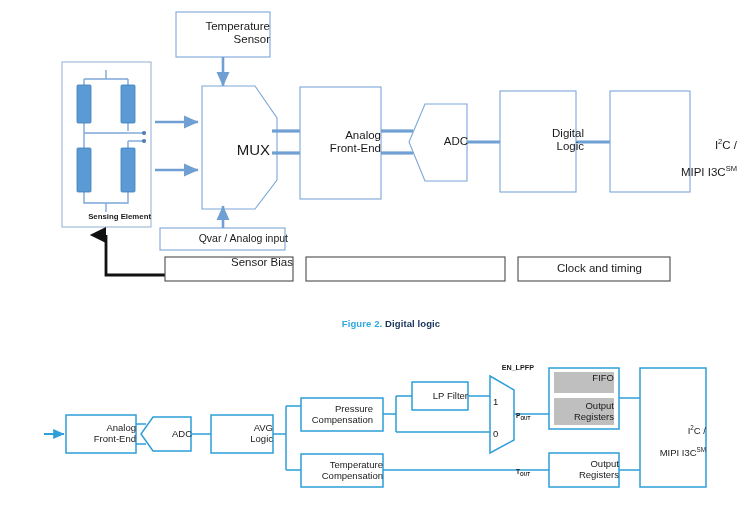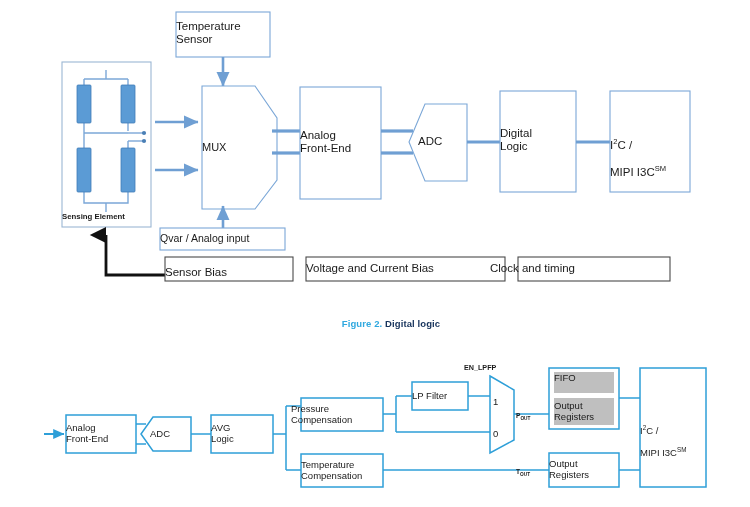--- a/index.html
+++ b/index.html
@@ -12,30 +12,30 @@
   svg{position:absolute;left:0;top:0;width:750px;height:507px;overflow:visible;}
 
   .cap{
     position:absolute;left:0;top:318px;width:750px;text-align:center;
     font-size:9.5px;font-weight:bold;letter-spacing:.1px;padding-left:16px;
   }
   .cap .num{color:#2FA8DF;}
   .cap .ttl{color:#16335c;}
 
   .lbl{
-    position:absolute;text-align:left;line-height:1.16;
+    position:absolute;text-align:right;line-height:1.16;
     color:#1a1a1a;pointer-events:none;white-space:pre-line;
   }
   .f1{font-size:11.5px;}
   .f2{font-size:10.5px;}
   .f3{font-size:9.5px;}
   .f-se{font-size:7.8px;font-weight:bold;}
   .f-sig{font-size:6.6px;font-weight:bold;}
   .f-en{font-size:7.2px;font-weight:bold;}
-  .f-mx{font-size:11px;}
+  .f-mx{font-size:15px;}
   sup{font-size:.66em;vertical-align:super;line-height:0;}
 </style>
 </head>
 <body>
 
 <div class="stage">
 
   <svg viewBox="0 0 750 507">
     <defs>
       <marker id="ahT" markerWidth="7" markerHeight="7" refX="5.4" refY="3" orient="auto">
@@ -170,30 +170,29 @@
   <div class="lbl f-mx" style="left:202px;top:141px;width:68px;">MUX</div>
 
   <div class="lbl f1" style="left:300px;top:129px;width:81px;">Analog
 Front-End</div>
 
   <div class="lbl f1" style="left:418px;top:135px;width:50px;">ADC</div>
 
   <div class="lbl f1" style="left:500px;top:127px;width:84px;">Digital
 Logic</div>
 
-  <div class="lbl f1" style="left:610px;top:126px;width:99px;">
+  <div class="lbl f1" style="left:610px;top:126px;width:99px;padding-left:28px;">
     <span>I</span><sup>2</sup><span>C /</span><br>
     <span>MIPI I3C</span><sup>SM</sup>
   </div>
 
   <div class="lbl f2" style="left:160px;top:232px;width:128px;">Qvar / Analog input</div>
 
-  <div class="lbl f1" style="left:165px;top:266px;width:128px;">Sensor Bias</div>
-
-  <div class="lbl f1" style="left:306px;top:262px;width:199px;">Voltage and Current Bias</div>
+  <div class="lbl f1" style="left:165px;top:256px;width:128px;">Sensor Bias</div>
+
 
   <div class="lbl f1" style="left:490px;top:262px;width:152px;">Clock and timing</div>
 
   <div class="lbl f3" style="left:66px;top:422px;width:70px;">Analog
 Front-End</div>
 
   <div class="lbl f3" style="left:150px;top:428px;width:42px;">ADC</div>
 
   <div class="lbl f3" style="left:211px;top:422px;width:62px;">AVG
 Logic</div>

